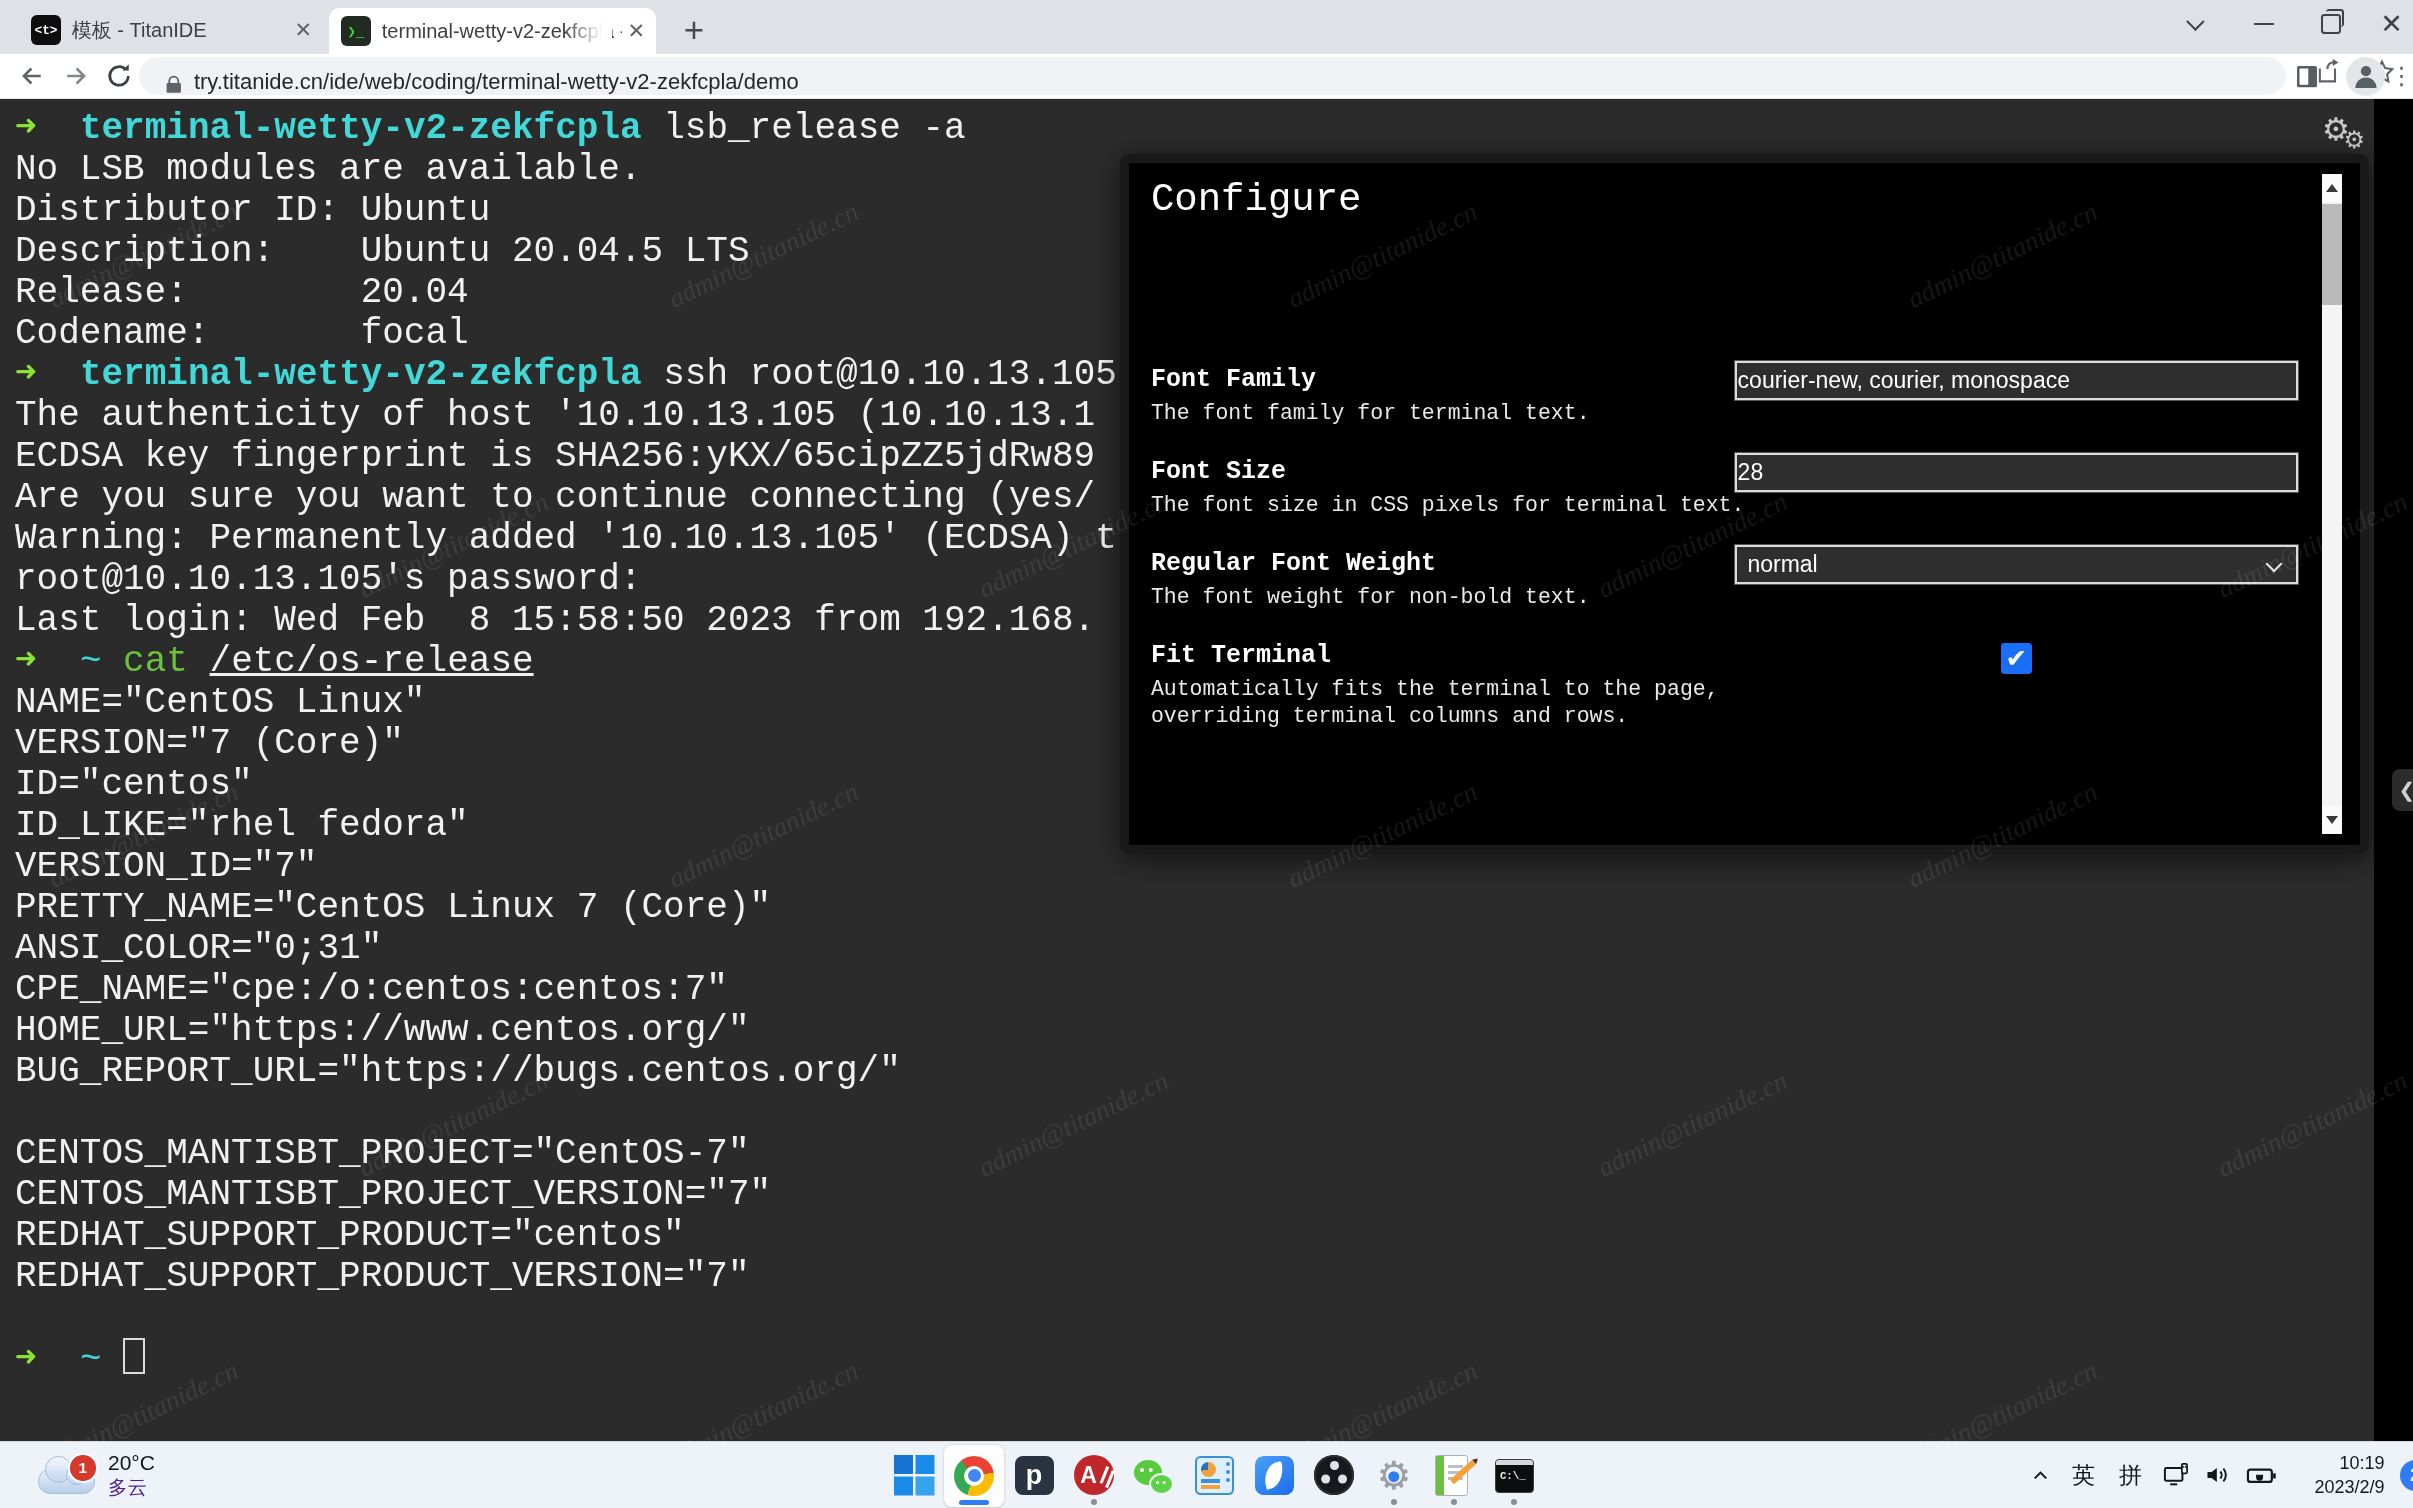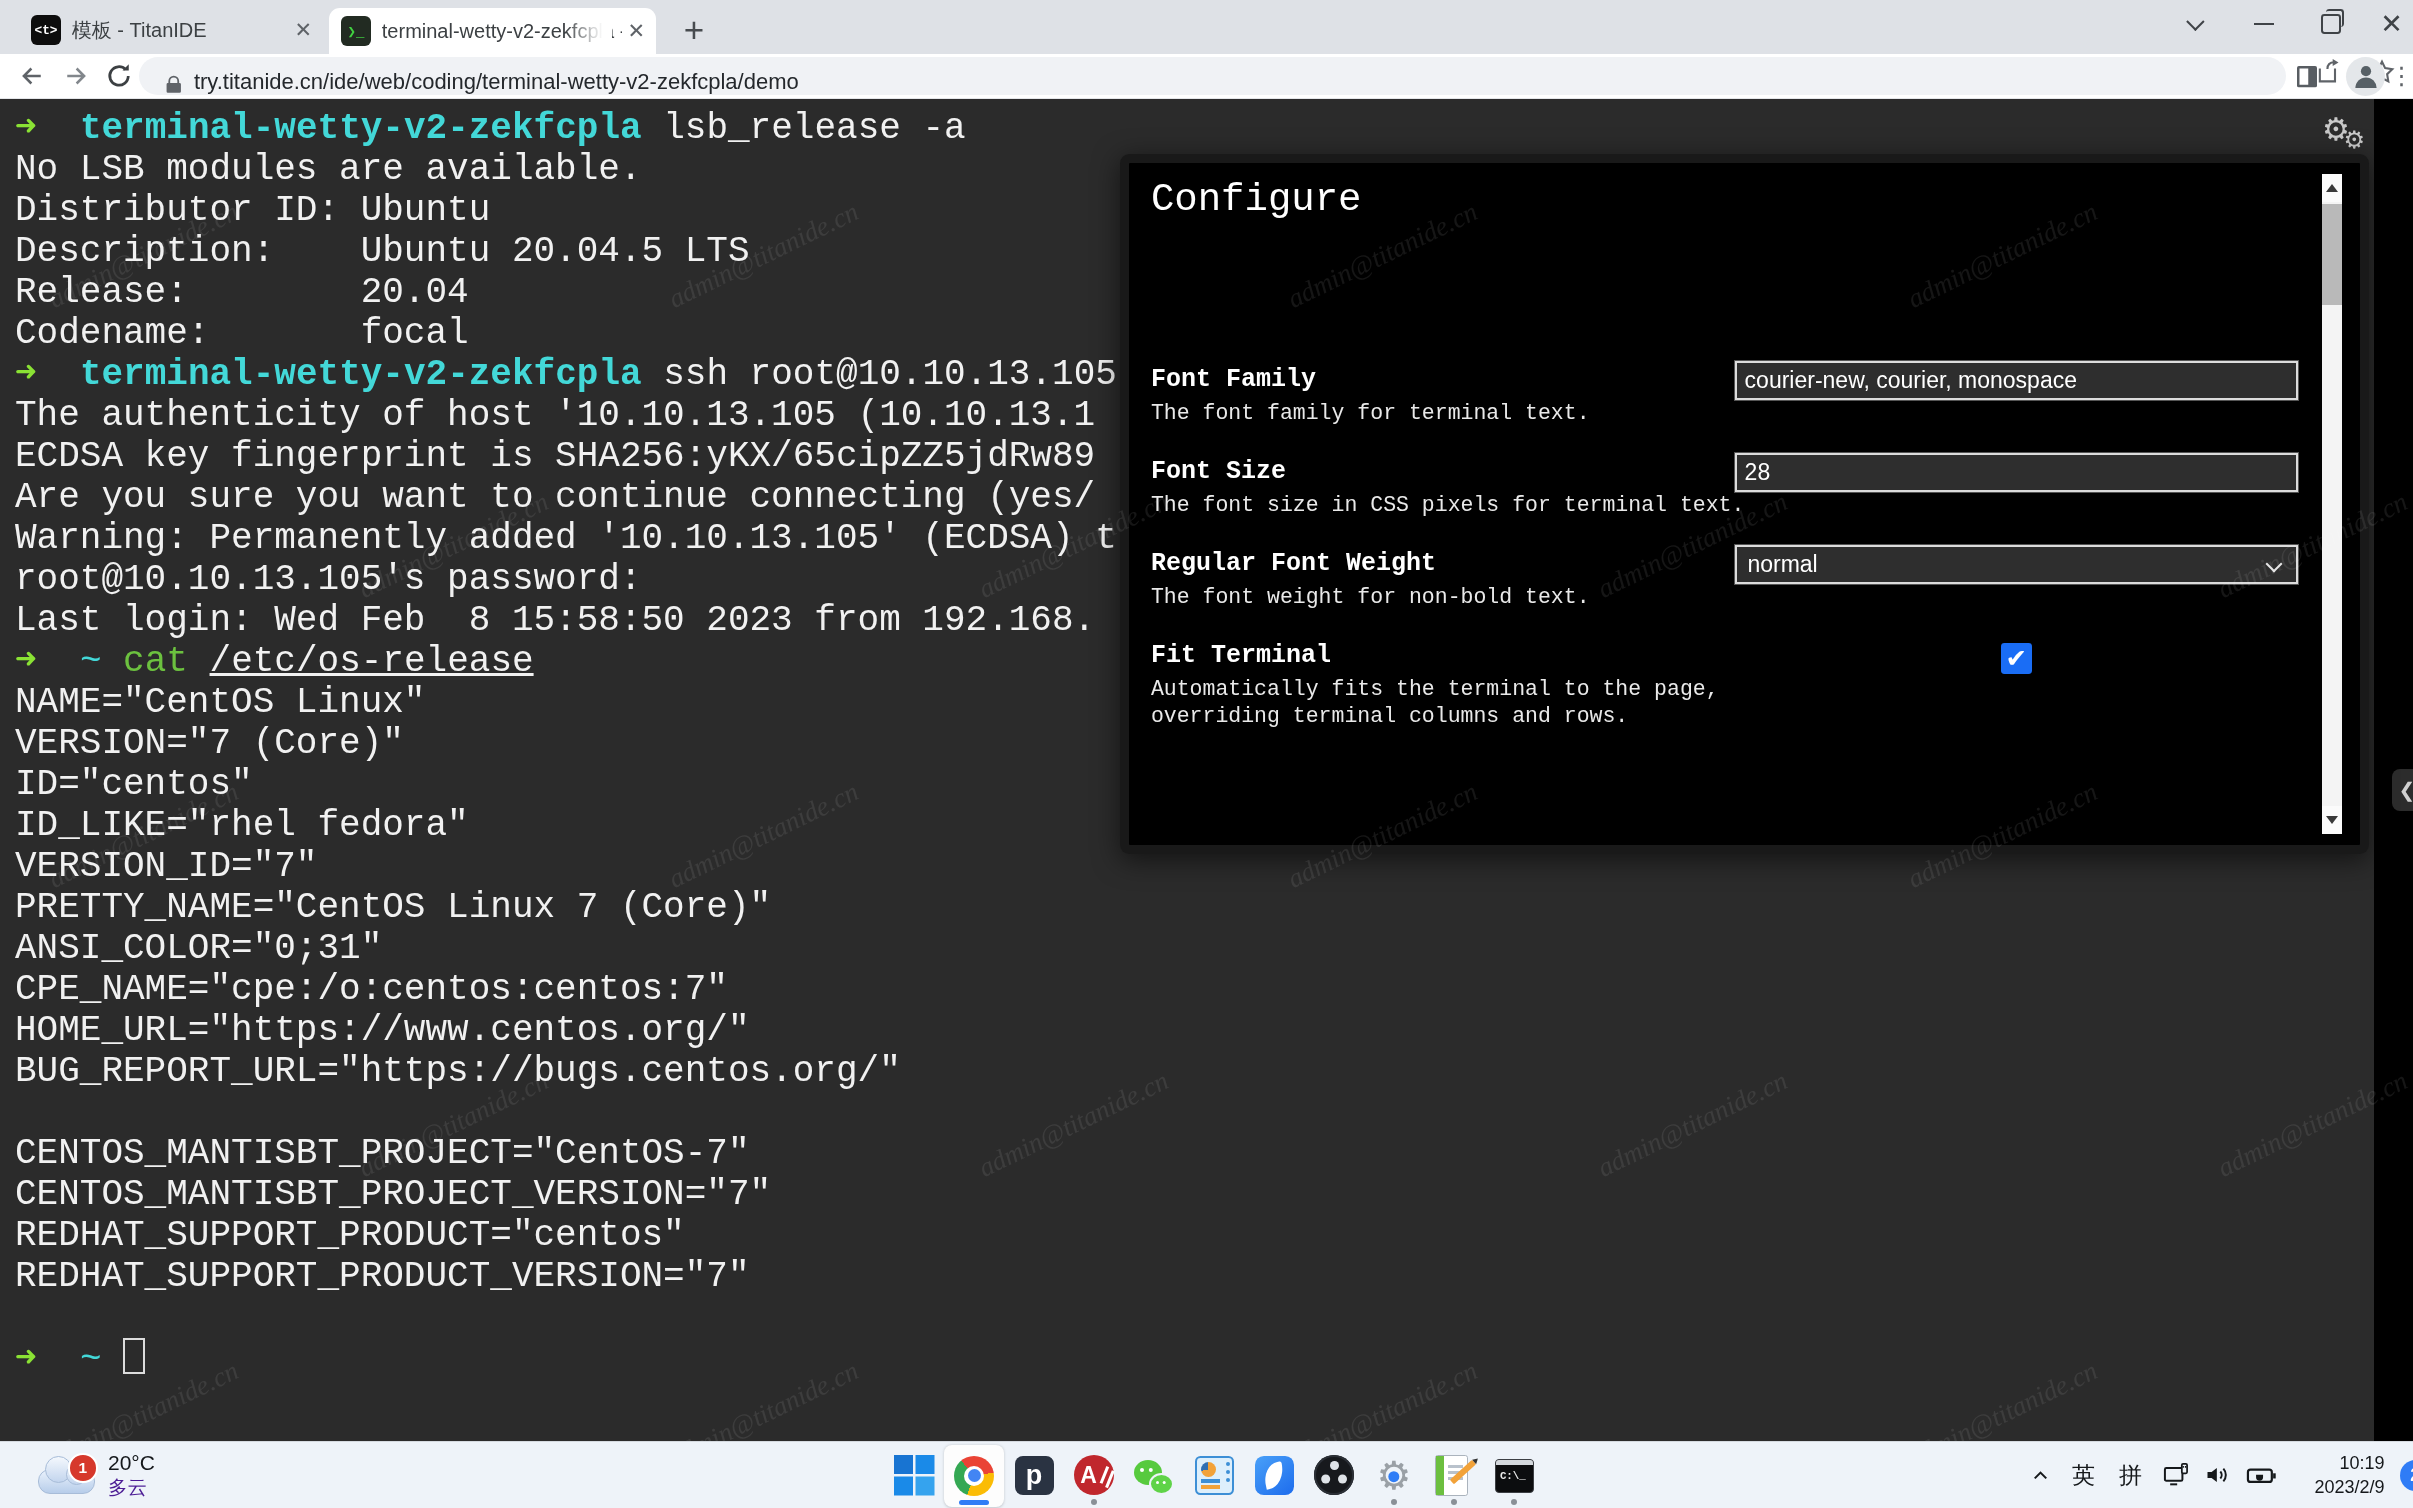--- a/index.html
+++ b/index.html
@@ -65,21 +65,21 @@
     font-family:"Liberation Mono","DejaVu Sans Mono",monospace;color:#fff;}
   #dlg-title{position:absolute;left:21.5px;top:15px;font-size:39px;}
   #dlg-section{position:absolute;left:0;top:121px;width:100%;text-align:center;font-size:30px;font-weight:bold;
     text-decoration:underline;}
   #dlg-fields{position:absolute;left:21.5px;top:202px;right:62px;}
   .dlg-row{position:relative;height:92px;}
   .dlg-label{font-size:25px;font-weight:bold;}
   .dlg-desc{font-size:21.5px;margin-top:5.4px;color:#e9e9e9;white-space:pre-line;line-height:27px;}
   .ctrl{position:absolute;right:0;top:-4px;width:563px;}
   .dlg-input{width:100%;height:39px;box-sizing:border-box;background:#2e2e2e;border:2px solid #dcdcdc;
-    outline:0.7px solid #555;color:#fff;font-family:"Liberation Sans",sans-serif;font-size:23px;padding:0 8px;}
+    outline:0.7px solid #555;color:#fff;font-family:"Liberation Sans",sans-serif;font-size:23px;padding:0 1px;}
   .dlg-select{position:relative;width:100%;height:39px;box-sizing:border-box;background:#2e2e2e;
     border:2px solid #dcdcdc;outline:0.7px solid #555;color:#fff;font-family:"Liberation Sans",sans-serif;
     font-size:23px;display:flex;align-items:center;padding:0 10.8px;}
   .chev{position:absolute;right:16px;top:10.8px;width:10px;height:10px;border-right:2px solid #e6e6e6;
     border-bottom:2px solid #e6e6e6;transform:rotate(45deg);}
   .dlg-check{width:31px;height:31px;margin:5.4px auto 0 auto;background:#1a6df5;border-radius:3.4px;color:#fff;
     font-size:25.6px;font-weight:bold;display:flex;align-items:center;justify-content:center;
     font-family:"DejaVu Sans",sans-serif;}
   #dlg-scroll{position:absolute;top:10.8px;bottom:10.8px;right:17.5px;width:20px;background:#f4f4f4;}
   .sbtn{position:absolute;left:0;width:20px;height:28px;background:#fbfbfb;display:flex;align-items:center;justify-content:center;}

